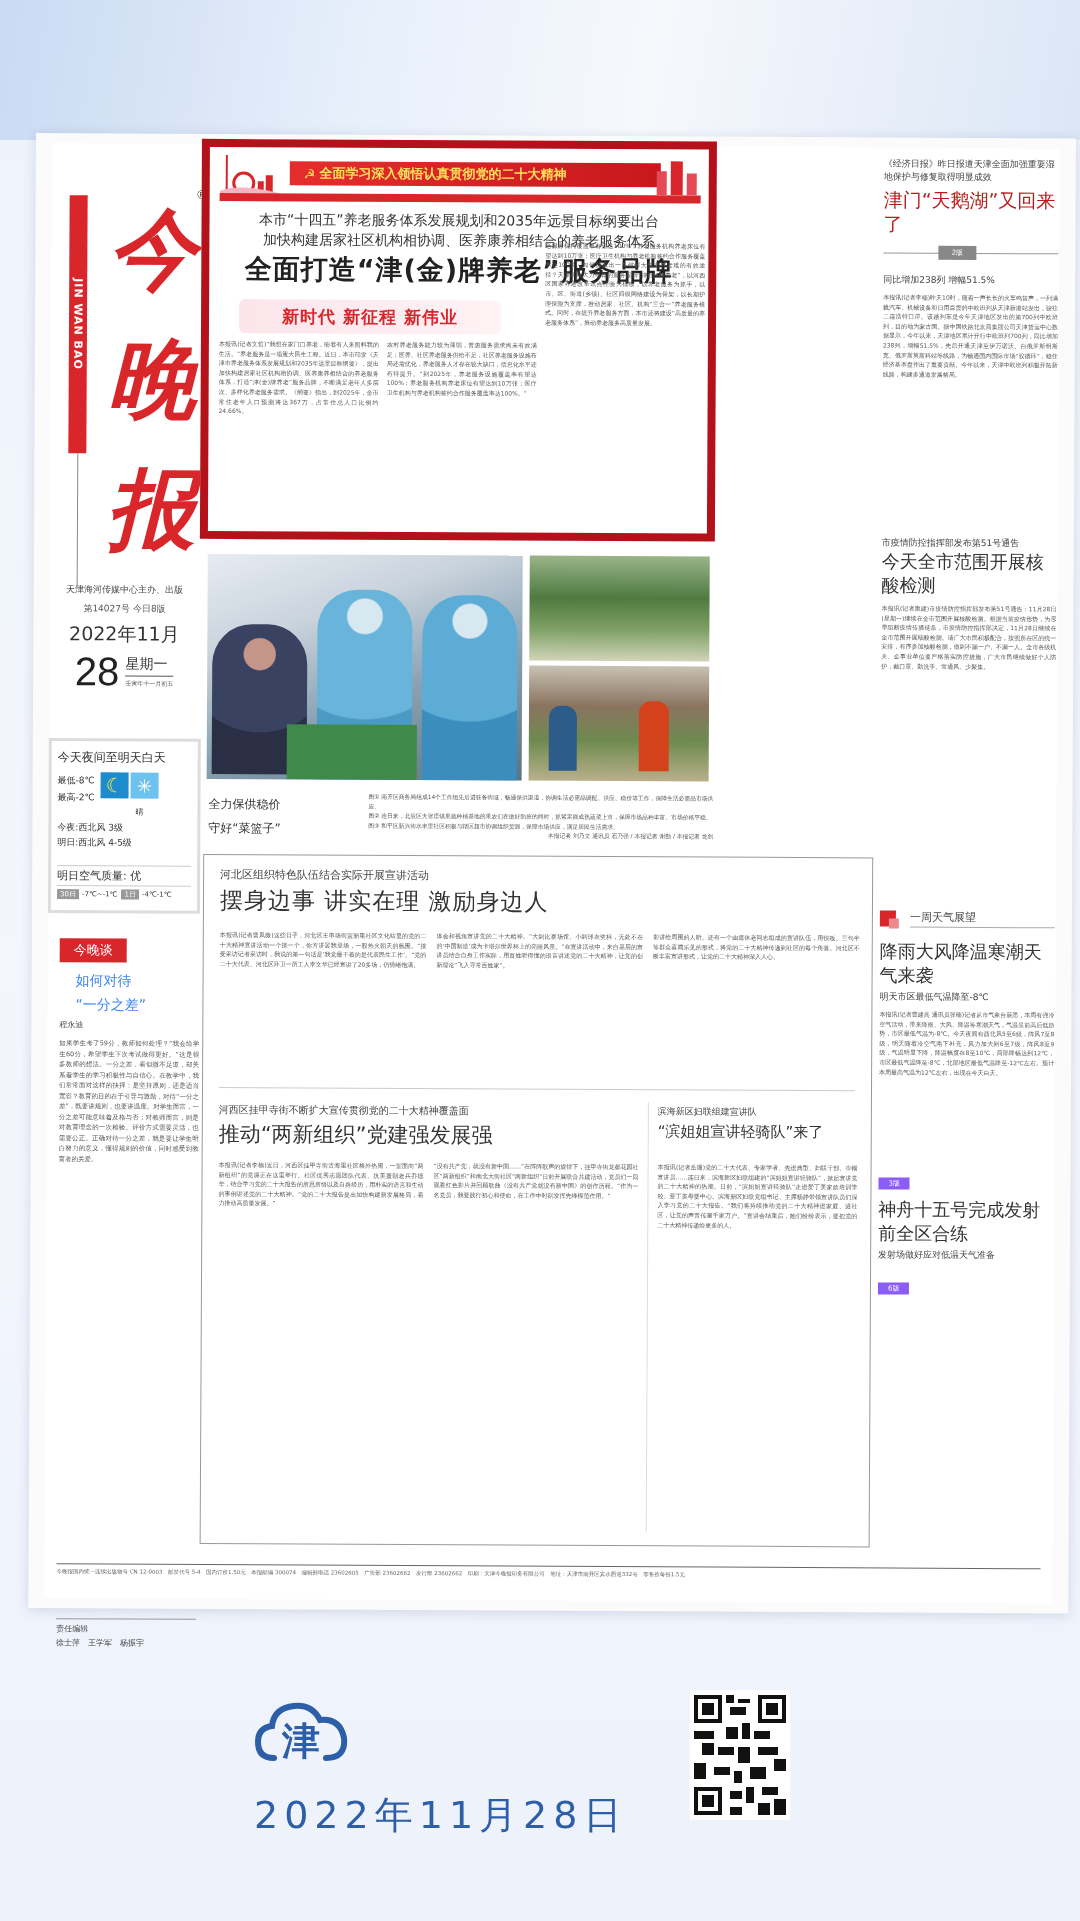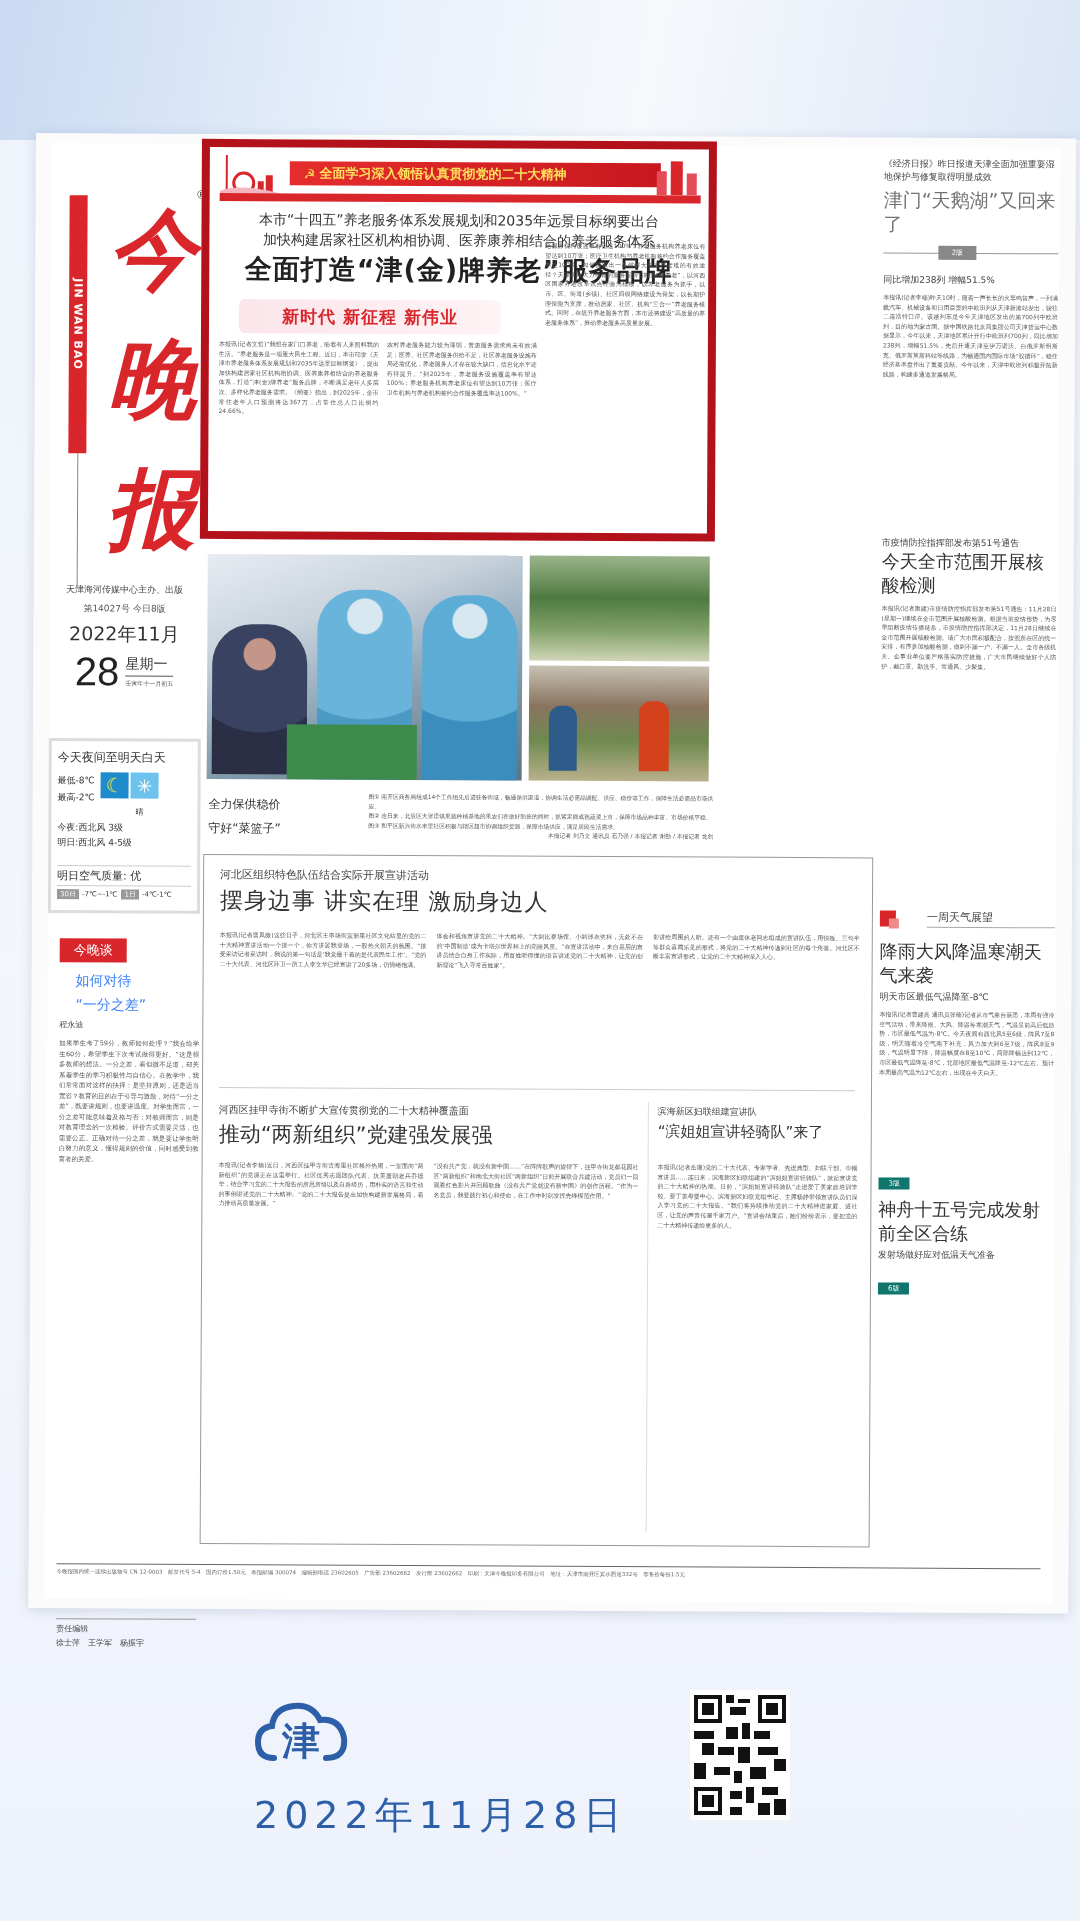--- a/index.html
+++ b/index.html
@@ -140,33 +140,33 @@
   .sec2-body { position: absolute; left: 16px; top: 305px; width: 420px; height: 370px; display: flex; gap: 10px; }
   .sec2-body .col { flex: 1; }
   .sec3-kicker { position: absolute; left: 455px; top: 248px; font-size: 9px; color: #444; }
   .sec3-head { position: absolute; left: 455px; top: 265px; font-size: 15px; color: #333; }
   .sec3-body { position: absolute; left: 455px; top: 305px; width: 200px; height: 370px; }
   .vrule { position: absolute; left: 445px; top: 245px; width: 1px; height: 430px; background: #ddd; }
 
   
   .rcol { position: absolute; left: 832px; top: 10px; width: 175px; }
   .r-teaser { font-size: 9px; line-height: 13px; color: #444; }
-  .r-h1 { font-size: 19px; line-height: 24px; color: #737373; margin-top: 4px; }
+  .r-h1 { font-size: 19px; line-height: 24px; color: #b91c1c; margin-top: 4px; }
   .page-tag-line { position: relative; height: 14px; margin: 10px 0 14px; }
   .page-tag-line .ln { position: absolute; left: 0; right: 0; top: 7px; height: 1px; background: #999; }
   .page-tag-line .tag { position: absolute; left: 55px; top: 0; width: 38px; height: 14px; background: #888; color: #fff; font-size: 7px; text-align: center; line-height: 14px; }
-  .page-tag { display: inline-block; background: #0f766e; color: #fff; font-size: 7px; padding: 1px 10px; }
+  .page-tag { display: inline-block; background: #8b5cf6; color: #fff; font-size: 7px; padding: 1px 10px; }
   .r-h2 { font-size: 18px; line-height: 24px; color: #333; }
   .r-sub { font-size: 9px; color: #444; margin-top: 3px; }
   .r-body { font-size: 6px; line-height: 9.6px; color: #555; margin-top: 6px; text-align: justify; overflow: hidden; }
   .r-kicker { font-size: 9px; color: #444; }
   .weekly-head { display: flex; align-items: center; margin-top: 6px; }
   .weekly-head .sq { width: 16px; height: 16px; background: #d8262b; position: relative; }
   .weekly-head .sq::after { content: ""; position: absolute; left: 9px; top: 8px; width: 10px; height: 10px; background: #ef8a8a; }
-  .weekly-head .lbl { font-size: 11px; color: #444; margin-left: 31px; border-bottom: 1px solid #aaa; flex: 1; padding-bottom: 2px; }
+  .weekly-head .lbl { font-size: 11px; color: #444; margin-left: 14px; border-bottom: 1px solid #aaa; flex: 1; padding-bottom: 2px; }
 
   .footer-line { position: absolute; left: 12px; right: 12px; top: 1420px; height: 1px; background: #666; }
   .footer-text { position: absolute; left: 12px; right: 12px; top: 1425px; font-size: 5.5px; color: #666; white-space: nowrap; overflow: hidden; }
 
   
   .brand { position: absolute; left: 254px; top: 1700px; display: flex; align-items: center; }
   .brand .cloud { width: 94px; height: 66px; }
   .brand .app-name { font-size: 42px; color: #2d5ea8; margin-left: 14px; letter-spacing: 2px; }
   .brand-date { position: absolute; left: 254px; top: 1790px; font-size: 38px; color: #2d5ea8; letter-spacing: 6px; }
   .qr { position: absolute; left: 690px; top: 1690px; width: 100px; height: 130px; background: #fff; padding: 4px; }

